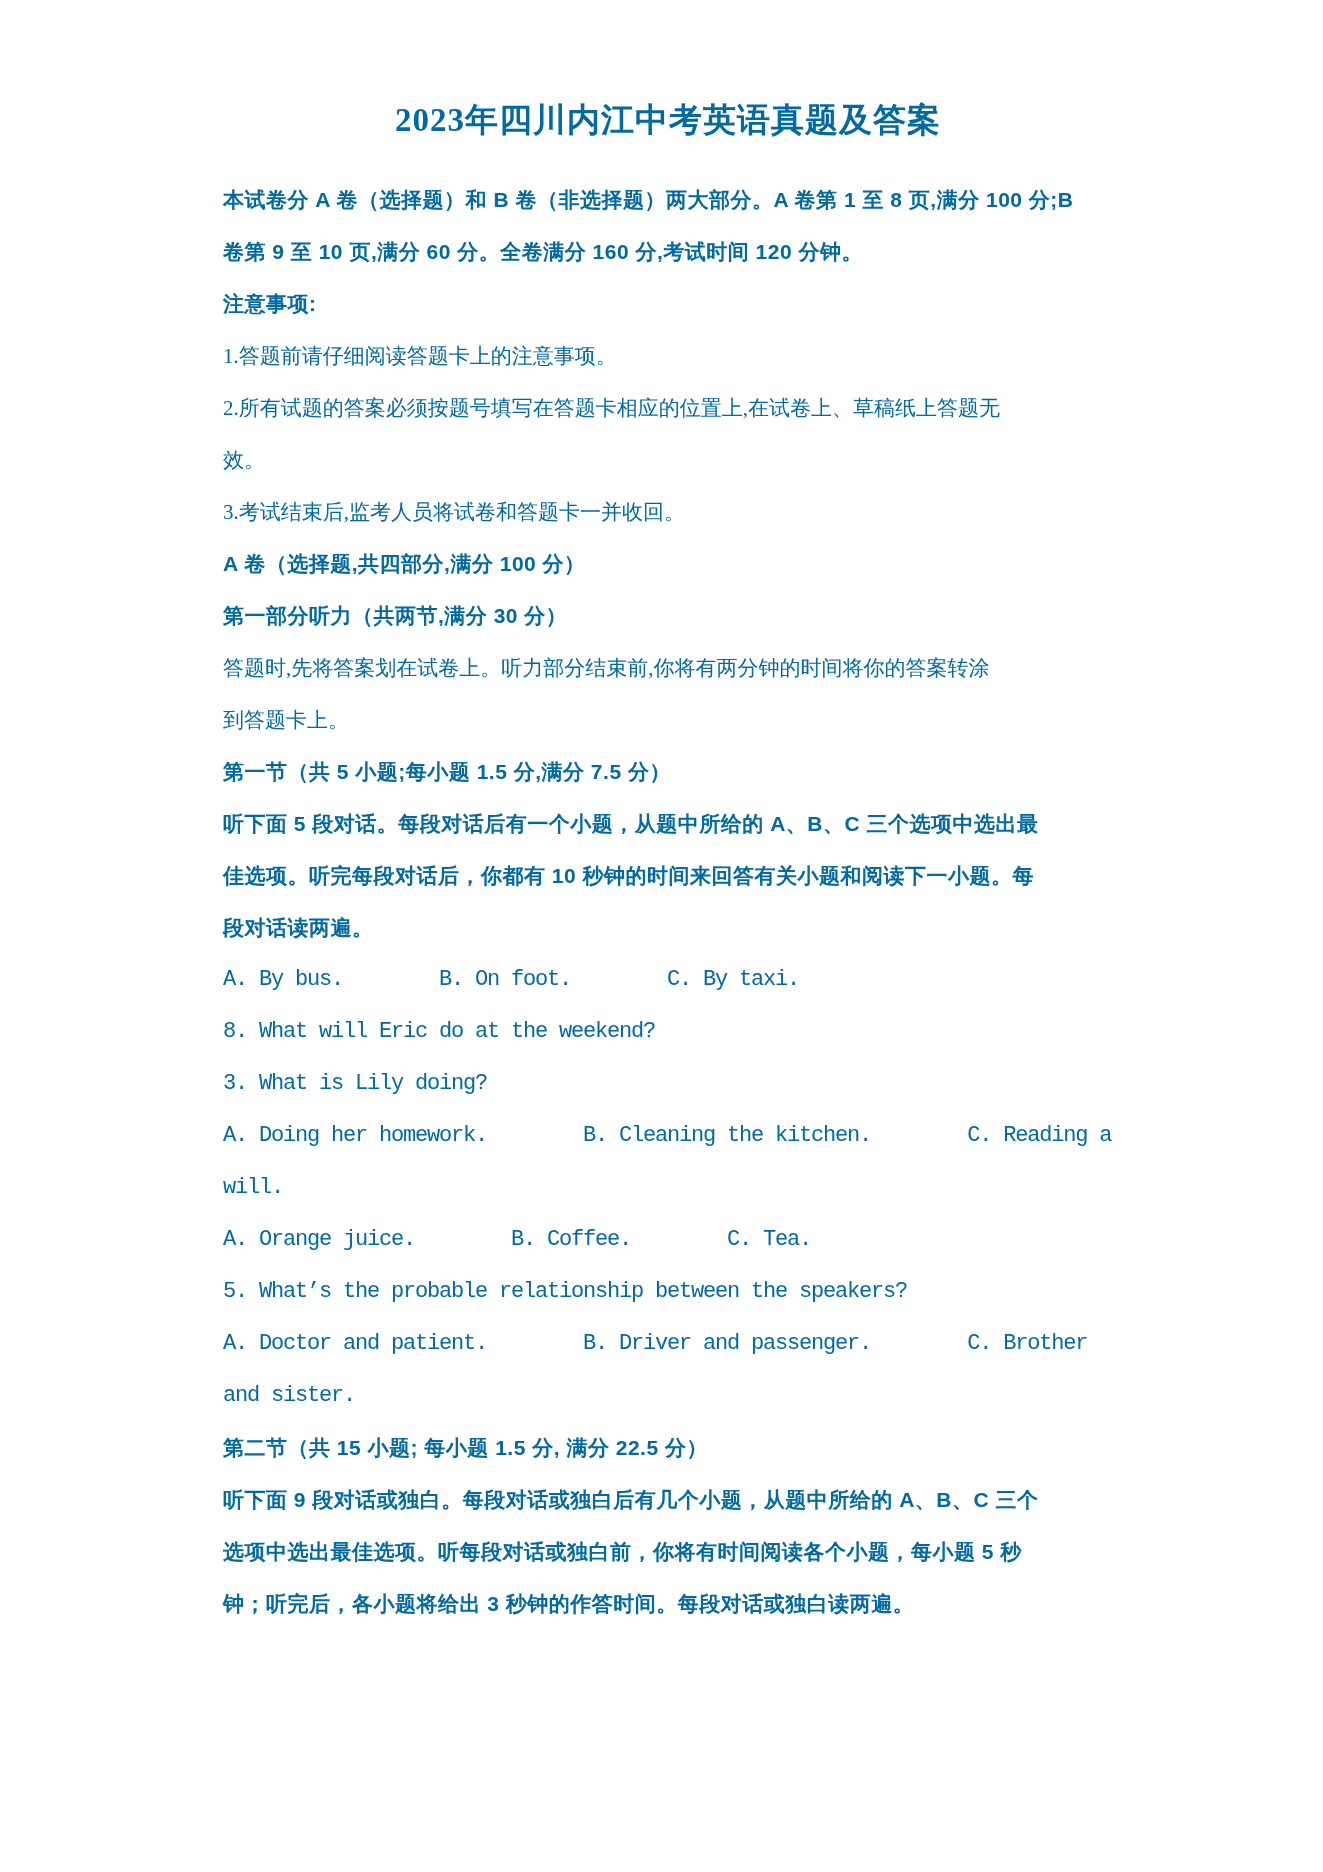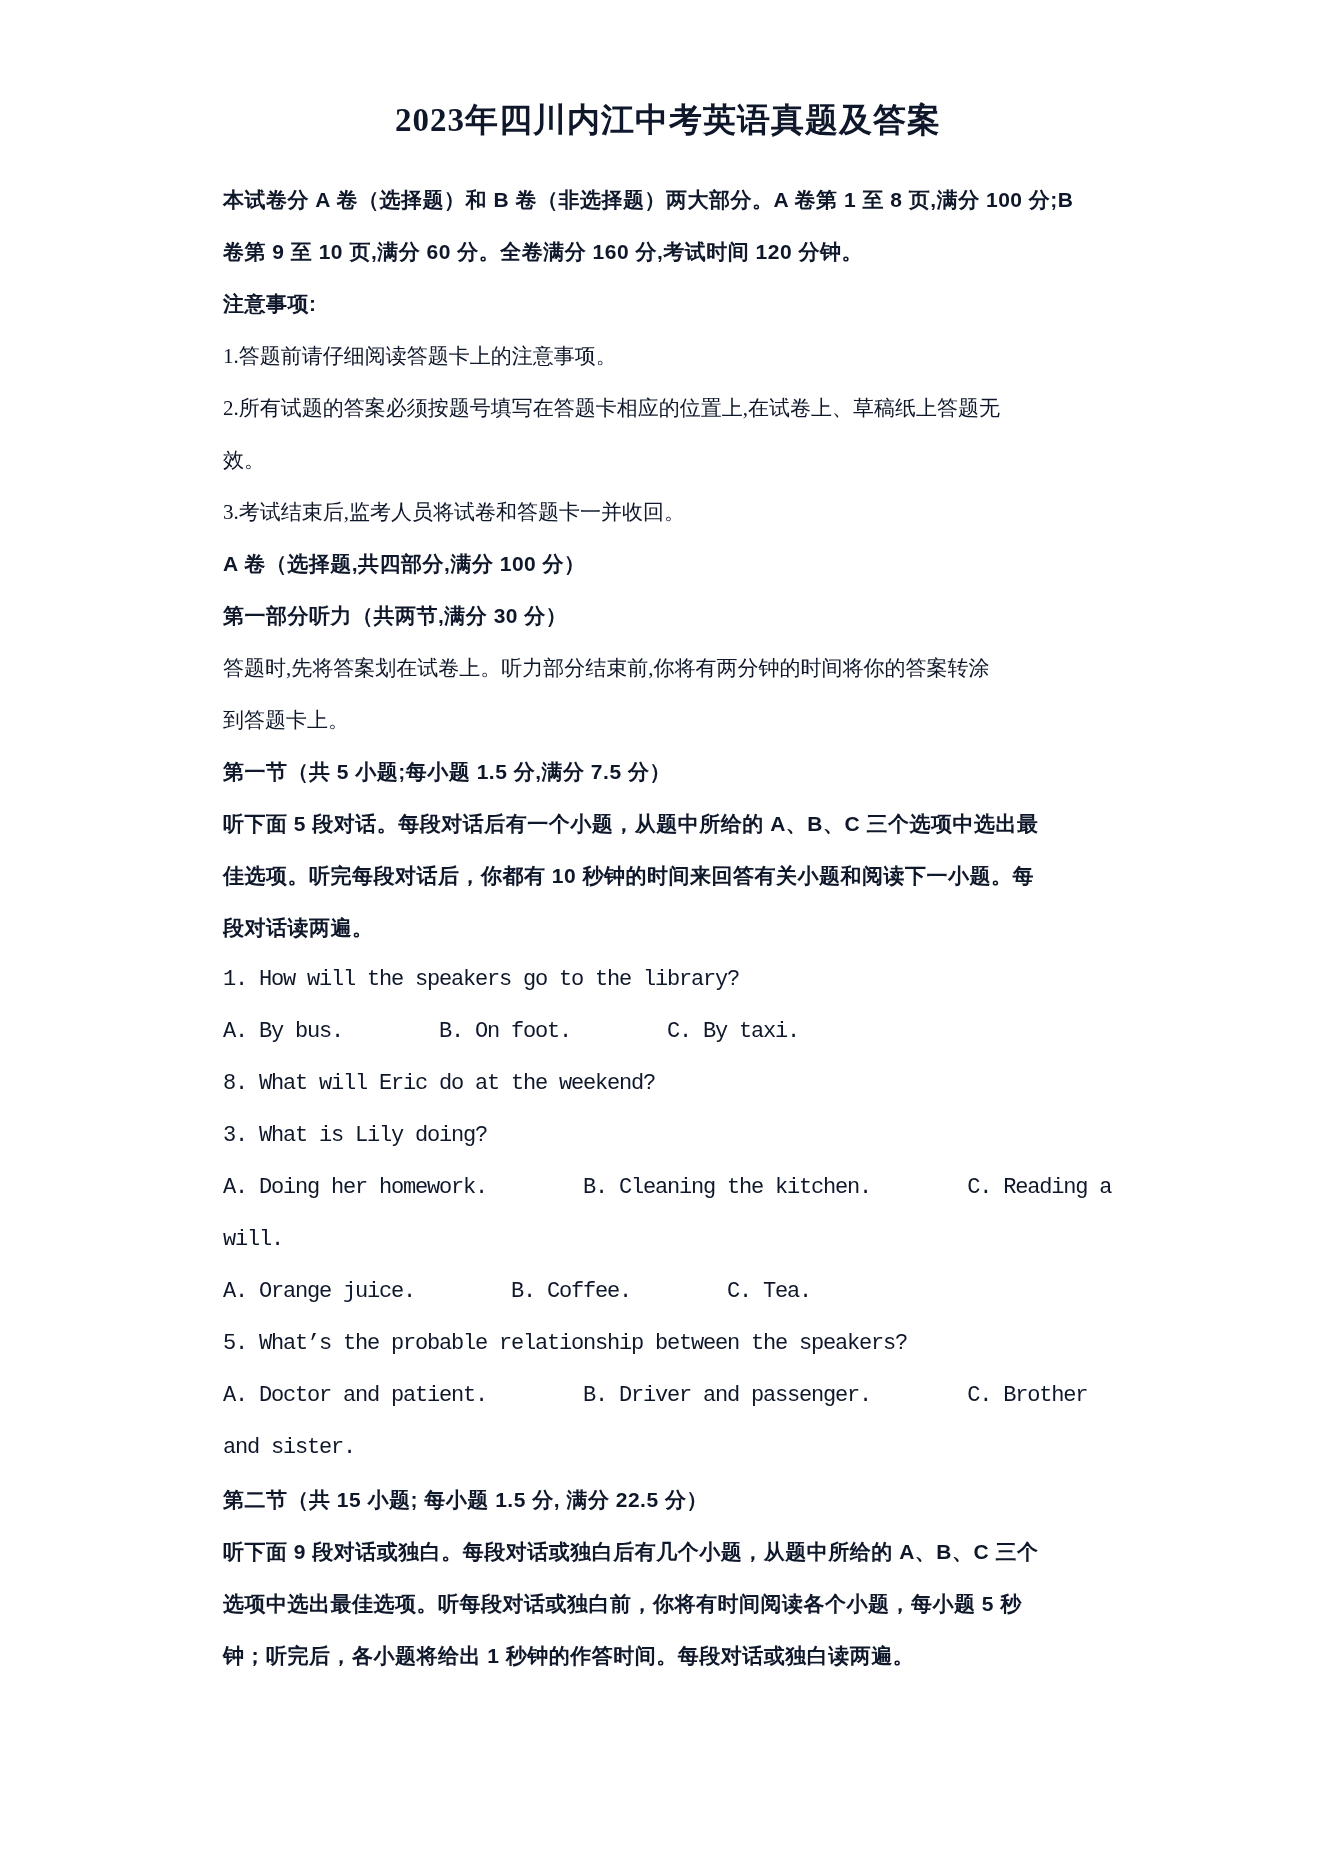--- a/index.html
+++ b/index.html
@@ -3,21 +3,21 @@
 <meta charset="utf-8">
 <style>
   html, body { margin: 0; padding: 0; }
   body { background: #888; }
   .page {
     position: relative;
     width: 1323px;
     height: 1872px;
     margin: 0 auto;
     background: #ffffff;
-    color: #0f172a;
+    color: #0369a1;
     overflow: hidden;
   }
   .doc-title {
     position: absolute;
     top: 98px;
     left: 223px;
     width: 890px;
     text-align: center;
     font-family: "Liberation Serif", serif;
     font-size: 33px;
@@ -66,28 +66,27 @@
       <div class="line">效。</div>
       <div class="line">3.考试结束后,监考人员将试卷和答题卡一并收回。</div>
       <div class="line bold center">A 卷（选择题,共四部分,满分 100 分）</div>
       <div class="line bold center">第一部分听力（共两节,满分 30 分）</div>
       <div class="line">答题时,先将答案划在试卷上。听力部分结束前,你将有两分钟的时间将你的答案转涂</div>
       <div class="line">到答题卡上。</div>
       <div class="line bold">第一节（共 5 小题;每小题 1.5 分,满分 7.5 分）</div>
       <div class="line bold">听下面 5 段对话。每段对话后有一个小题，从题中所给的 A、B、C 三个选项中选出最</div>
       <div class="line bold">佳选项。听完每段对话后，你都有 10 秒钟的时间来回答有关小题和阅读下一小题。每</div>
       <div class="line bold">段对话读两遍。</div>
-      <div class="line en">1. How will the speakers go to the library?</div>
       <div class="line en">A. By bus.        B. On foot.        C. By taxi.</div>
       <div class="line en">8. What will Eric do at the weekend?</div>
       <div class="line en">3. What is Lily doing?</div>
       <div class="line en">A. Doing her homework.        B. Cleaning the kitchen.        C. Reading a</div>
       <div class="line en">will.</div>
       <div class="line en">A. Orange juice.        B. Coffee.        C. Tea.</div>
       <div class="line en">5. What’s the probable relationship between the speakers?</div>
       <div class="line en">A. Doctor and patient.        B. Driver and passenger.        C. Brother</div>
       <div class="line en">and sister.</div>
       <div class="line bold">第二节（共 15 小题; 每小题 1.5 分, 满分 22.5 分）</div>
       <div class="line bold">听下面 9 段对话或独白。每段对话或独白后有几个小题，从题中所给的 A、B、C 三个</div>
       <div class="line bold">选项中选出最佳选项。听每段对话或独白前，你将有时间阅读各个小题，每小题 5 秒</div>
-      <div class="line bold">钟；听完后，各小题将给出 1 秒钟的作答时间。每段对话或独白读两遍。</div>
+      <div class="line bold">钟；听完后，各小题将给出 3 秒钟的作答时间。每段对话或独白读两遍。</div>
     </div>
 </div>
 
 </body></html>

